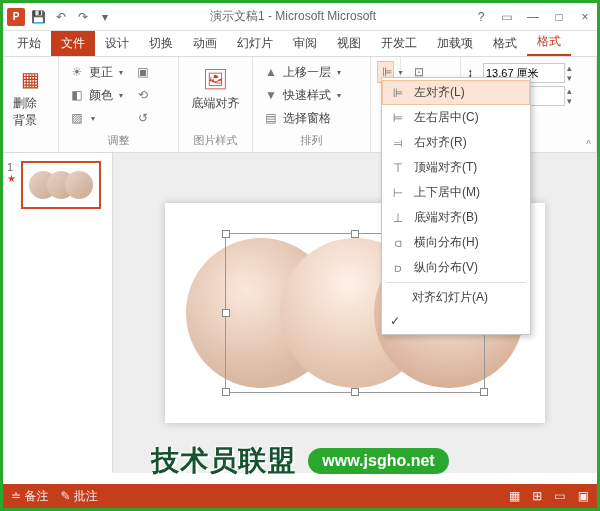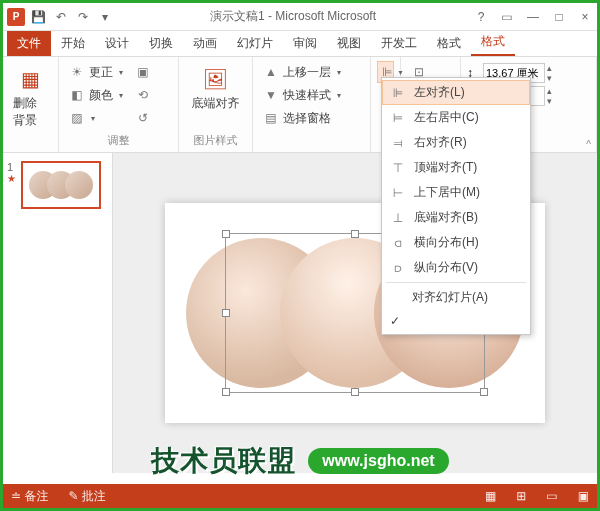--- a/index.html
+++ b/index.html
@@ -17,21 +17,21 @@
 .tab.active{color:#c43e1c;border-bottom:2px solid #c43e1c}
 .ribbon{height:96px;background:#fdfdfd;border-bottom:1px solid #ddd;display:flex;position:relative}
 .group{border-right:1px solid #e5e5e5;padding:4px 6px;display:flex;flex-direction:column;justify-content:space-between}
 .group-label{text-align:center;color:#888;font-size:11px;margin-top:2px}
 .group-content{display:flex;gap:4px;flex:1}
 .big-btn{display:flex;flex-direction:column;align-items:center;justify-content:center;padding:2px 4px;cursor:pointer;color:#444}
 .big-btn .icon{width:32px;height:32px;display:flex;align-items:center;justify-content:center;font-size:20px;color:#c43e1c}
 .small-btn{display:flex;align-items:center;gap:4px;padding:2px 4px;cursor:pointer;color:#444;font-size:12px;height:22px}
 .small-btn .icon{width:16px;height:16px;display:flex;align-items:center;justify-content:center;color:#787878}
 .vstack{display:flex;flex-direction:column;gap:1px}
-.size-input{width:62px;height:20px;border:1px solid #ccc;font-size:11px;padding:0 2px;background:#fff}
+.size-input{width:82px;height:20px;border:1px solid #ccc;font-size:11px;padding:0 2px;background:#fff}
 .dropdown-arrow{font-size:8px;color:#666;margin-left:2px}
 .align-menu{position:absolute;top:20px;left:378px;width:150px;background:#fff;border:1px solid #c8c8c8;box-shadow:2px 2px 6px rgba(0,0,0,0.2);z-index:100;padding:2px 0}
 .menu-item{display:flex;align-items:center;padding:4px 8px;cursor:pointer;color:#444;gap:8px}
 .menu-item.highlighted{background:#fce4d6;border:1px solid #f5c396;padding:3px 7px}
 .menu-item .micon{width:16px;height:16px;display:flex;align-items:center;justify-content:center;color:#787878;font-size:12px}
 .menu-sep{height:1px;background:#e0e0e0;margin:2px 4px}
 .menu-check{width:14px;color:#444}
 .workspace{display:flex;height:320px;background:#eee}
 .slide-panel{width:110px;background:#fff;border-right:1px solid #ddd;padding:8px 4px}
 .thumb-row{display:flex;gap:4px}
@@ -41,21 +41,21 @@
 .thumb-circles{position:absolute;top:8px;left:6px;display:flex}
 .thumb-circles div{width:28px;height:28px;border-radius:50%;background:linear-gradient(135deg,#e8d4c8,#c8a890);margin-left:-10px}
 .thumb-circles div:first-child{margin-left:0}
 .canvas{flex:1;background:#eee;display:flex;align-items:center;justify-content:center;position:relative;overflow:hidden}
 .slide{width:380px;height:220px;background:#fff;box-shadow:0 0 8px rgba(0,0,0,0.2);position:relative;display:flex;align-items:center;justify-content:center}
 .selection{position:absolute;border:1px solid #999;width:260px;height:160px}
 .sel-handle{position:absolute;width:8px;height:8px;background:#fff;border:1px solid #888}
 .circles{display:flex;align-items:center}
 .circle{width:150px;height:150px;border-radius:50%;margin-left:-56px;background:radial-gradient(circle at 40% 35%,#fbe8dc,#d8b8a0 70%);position:relative;overflow:hidden}
 .circle:first-child{margin-left:0}
-.statusbar{position:absolute;bottom:0;left:0;right:0;height:24px;background:#c43e1c;color:#fff;display:flex;align-items:center;padding:0 8px;gap:20px;font-size:11px}
+.statusbar{position:absolute;bottom:0;left:0;right:0;height:24px;background:#c43e1c;color:#fff;display:flex;align-items:center;padding:0 8px;gap:12px;font-size:11px}
 .statusbar .spacer{flex:1}
 .status-btn{cursor:pointer;opacity:0.9}
 .watermark{position:absolute;bottom:24px;left:0;right:0;height:46px;display:flex;align-items:center;justify-content:center;gap:12px;pointer-events:none}
 .wm-text{font-size:28px;font-weight:900;color:#14532d;text-shadow:2px 2px 0 #fff,-1px -1px 0 #fff;letter-spacing:1px}
 .wm-url{background:#2aa82e;color:#fff;padding:4px 14px;border-radius:14px;font-size:16px;font-weight:bold}
 .collapse-arrow{position:absolute;right:6px;bottom:2px;color:#888;font-size:10px;cursor:pointer}
 </style>
 </head>
 <body>
 
@@ -71,29 +71,30 @@
   <div class="win-controls">
     <div class="win-btn">?</div>
     <div class="win-btn">▭</div>
     <div class="win-btn">—</div>
     <div class="win-btn">□</div>
     <div class="win-btn">×</div>
   </div>
 </div>
 
 <div class="tabs">
+  <div class="tab">开始</div>
   <div class="tab file">文件</div>
-  <div class="tab">开始</div>
   <div class="tab">设计</div>
   <div class="tab">切换</div>
   <div class="tab">动画</div>
   <div class="tab">幻灯片</div>
   <div class="tab">审阅</div>
   <div class="tab">视图</div>
   <div class="tab">开发工</div>
+  <div class="tab">加载项</div>
   <div class="tab">格式</div>
   <div class="tab active">格式</div>
 </div>
 
 <div class="ribbon">
   <div class="group" style="width:56px">
     <div class="big-btn">
       <div class="icon">▦</div>
       <span>删除背景</span>
     </div>
@@ -149,20 +150,21 @@
             <span class="icon">▼</span>
             <span>快速样式</span>
             <span class="dropdown-arrow">▾</span>
           </div>
         <div class="small-btn">
             <span class="icon">▤</span>
             <span>选择窗格</span>
           </div>
       </div>
     </div>
+    <div class="group-label">排列</div>
   </div>
   <div class="group" style="width:30px">
     <div class="vstack">
       <div class="small-btn" style="background:#fce4d6;border:1px solid #f5c396">
           <span class="icon">⊫</span>
           <span class="dropdown-arrow">▾</span>
         </div>
       <div class="small-btn">
           <span class="icon">⊞</span>
           <span class="dropdown-arrow">▾</span>

